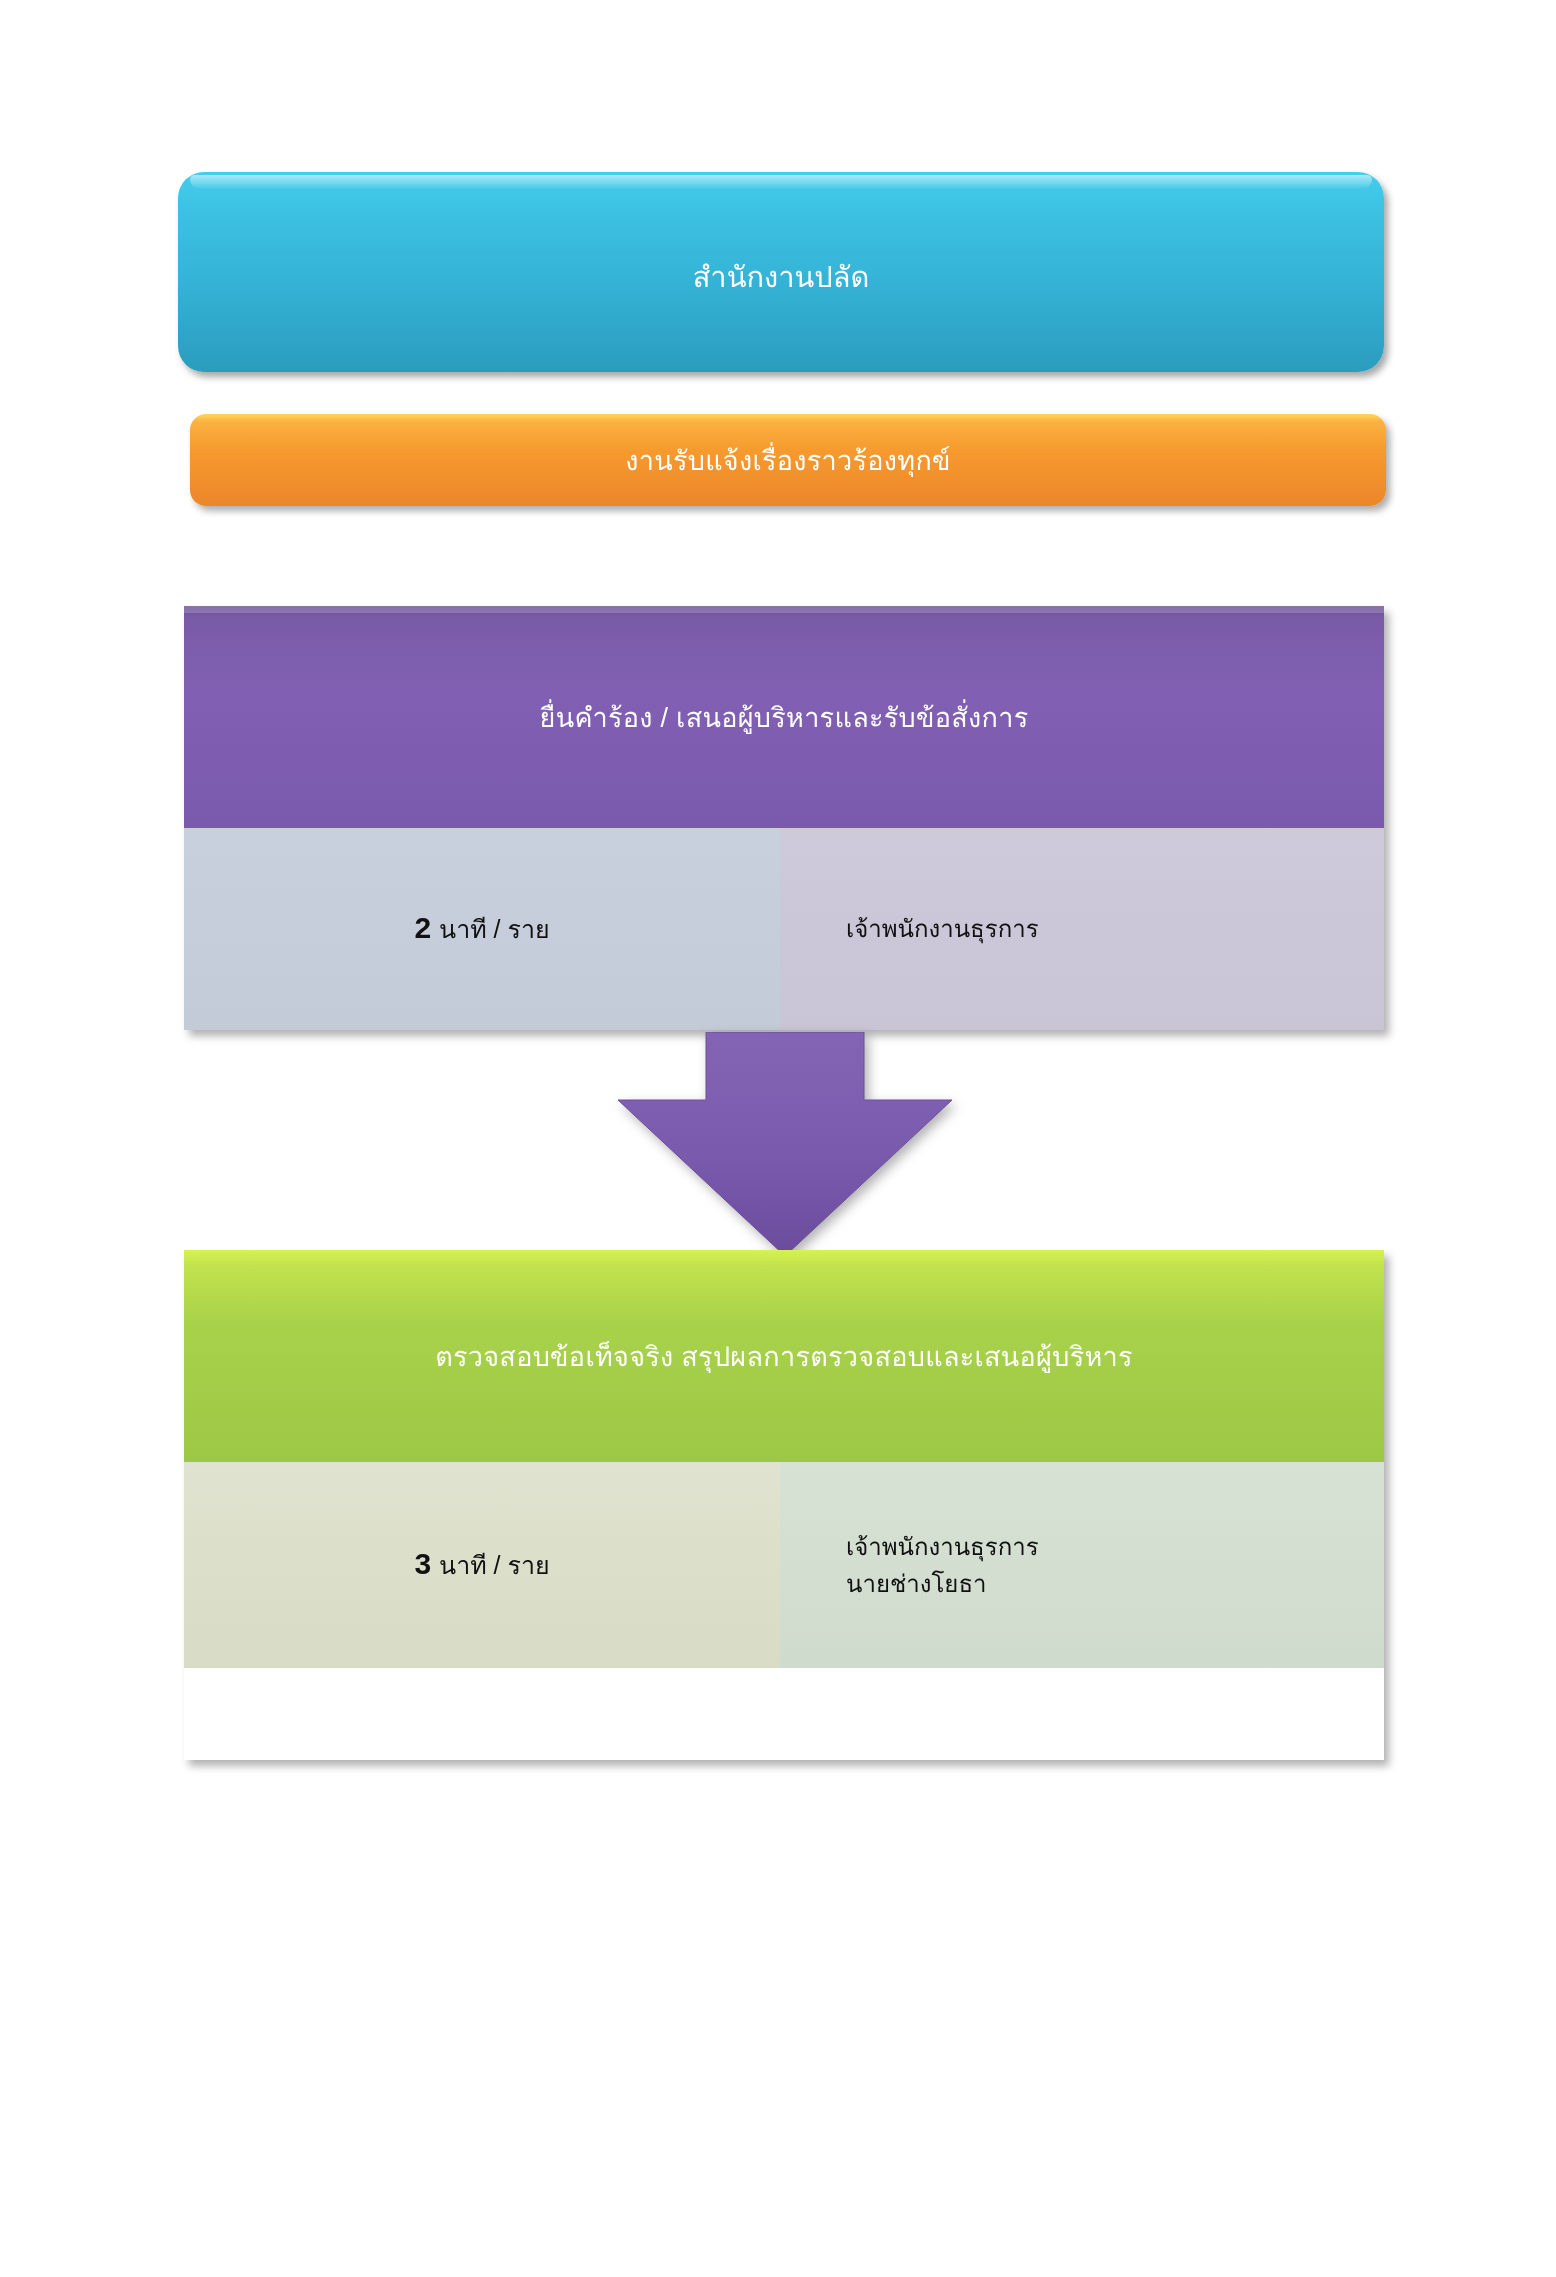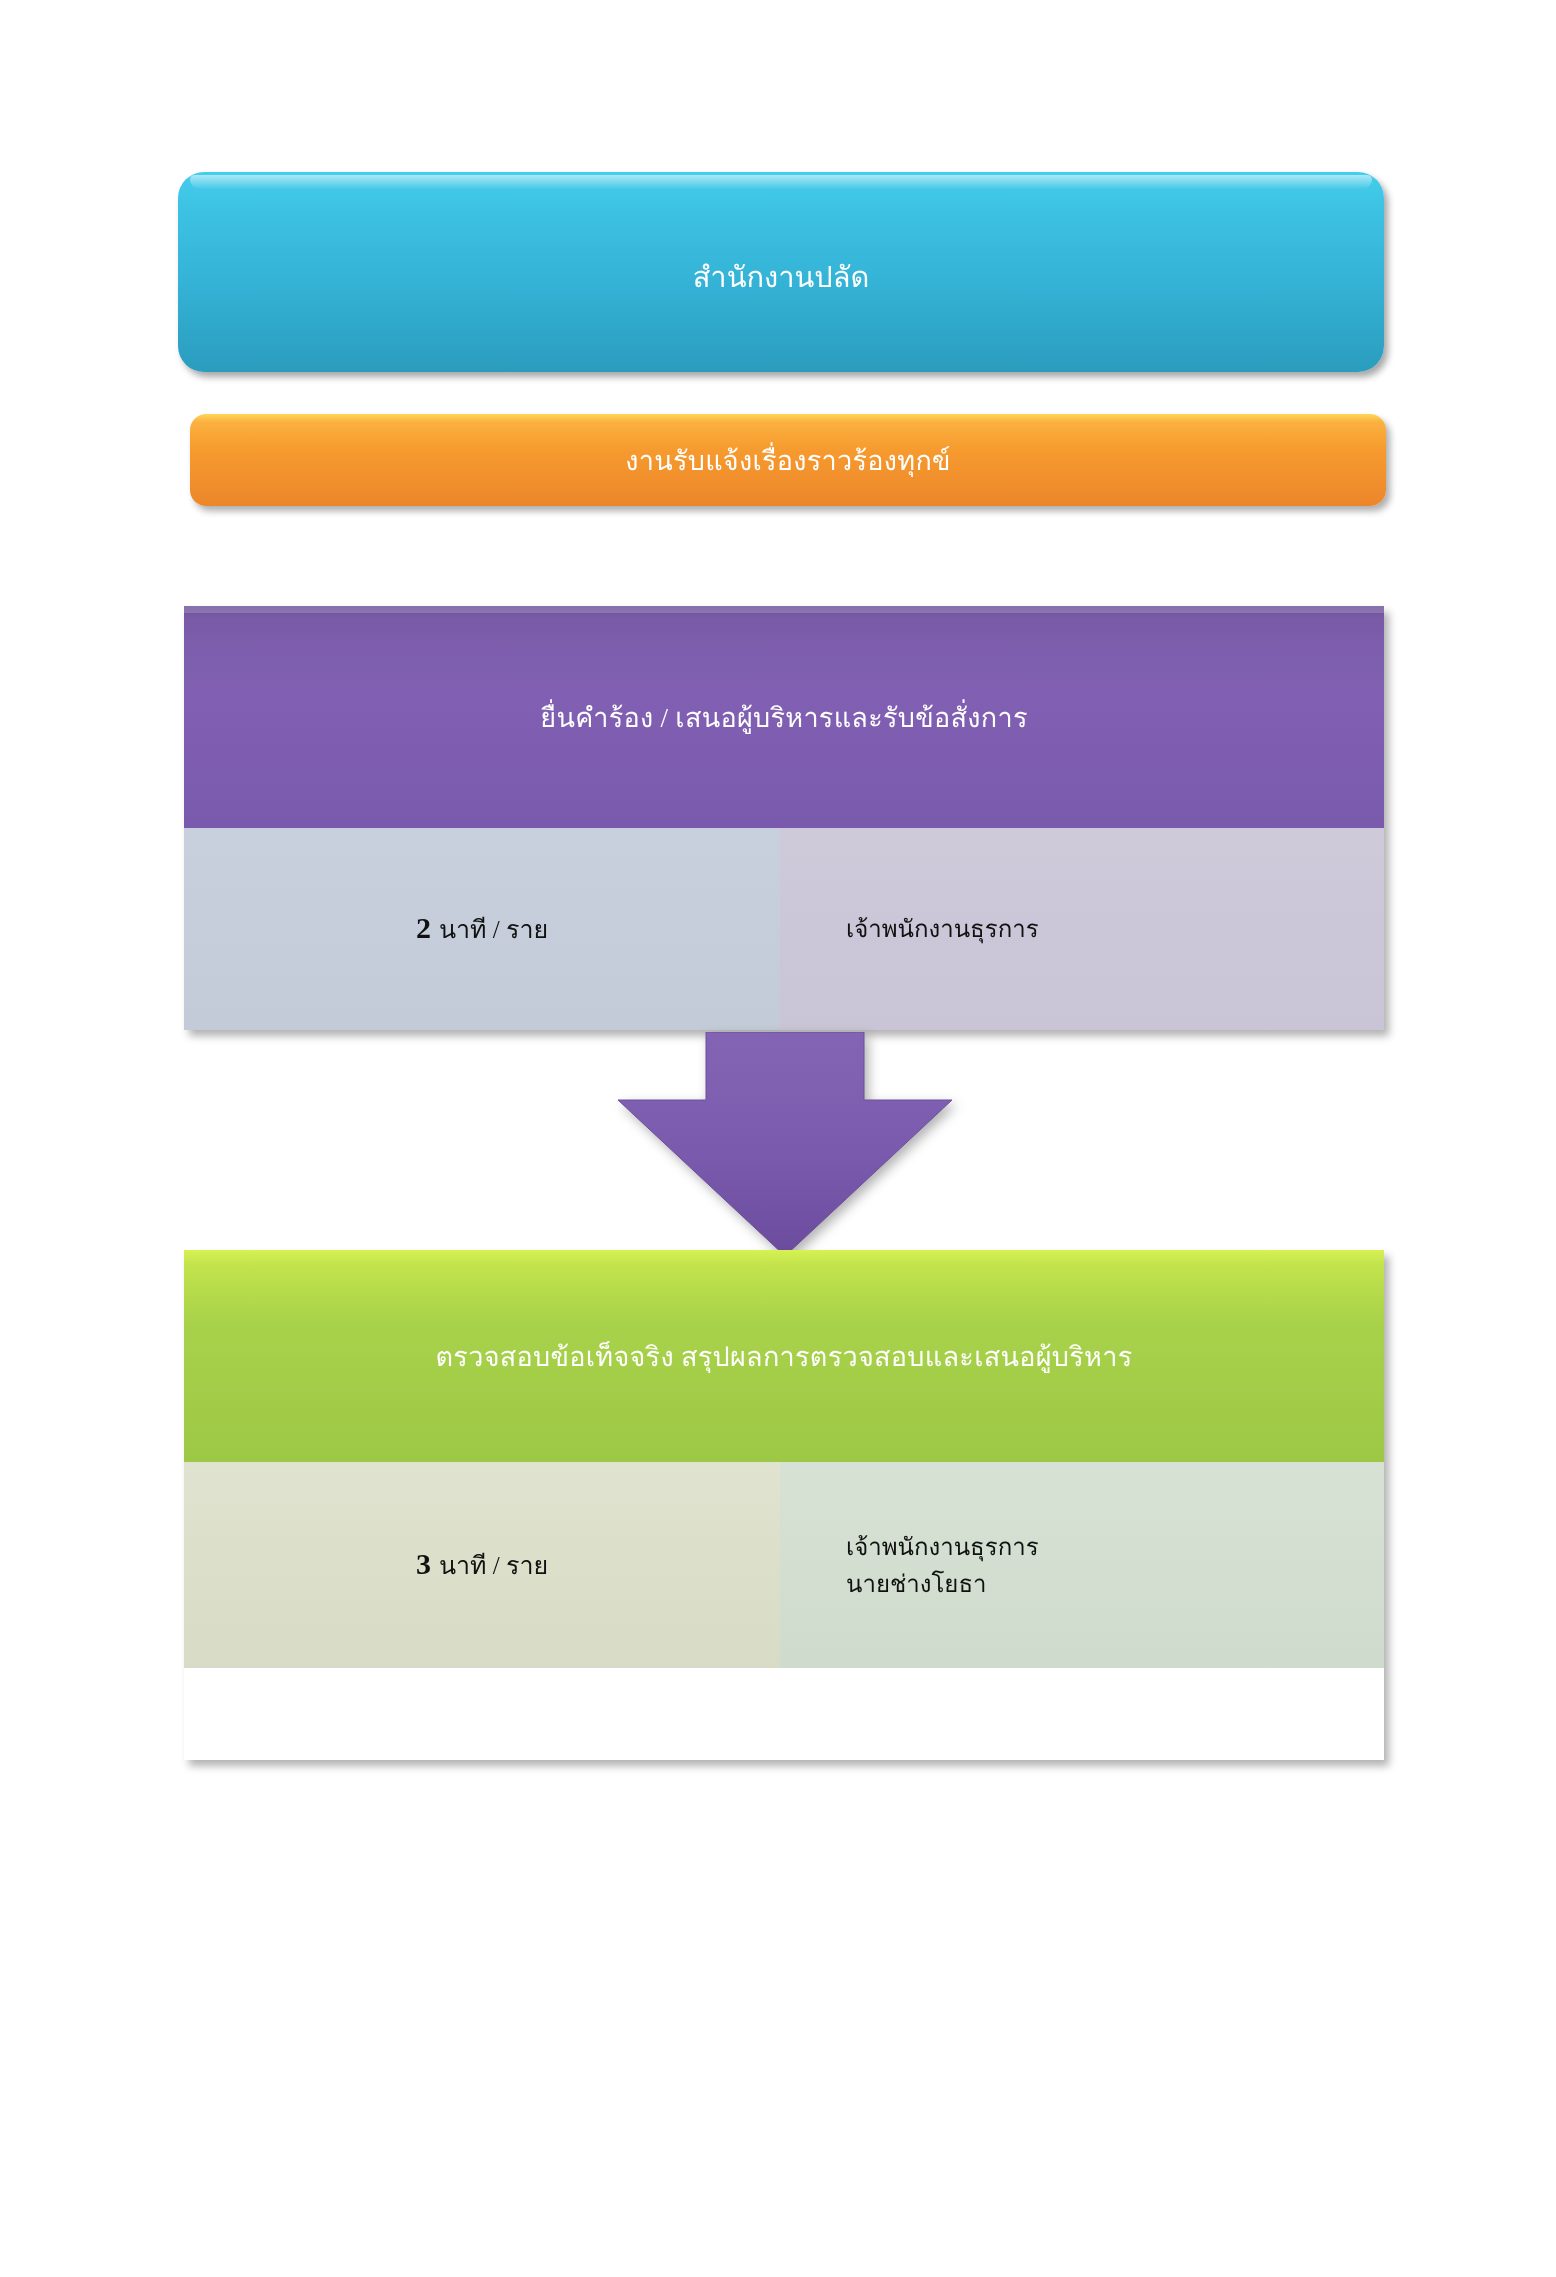--- a/index.html
+++ b/index.html
@@ -91,21 +91,20 @@
     position: absolute;
     box-shadow: 5px 6px 8px rgba(0,0,0,0.30);
   }
   .process-header {
     width: 100%;
     box-sizing: border-box;
     display: flex;
     align-items: center;
     justify-content: center;
     position: relative;
-    font-family: Liberation Serif, serif;
   }
   .process-header .label {
     color: #ffffff;
     font-size: 27px;
     text-align: center;
     padding: 0 36px;
     letter-spacing: 0.3px;
     z-index: 2;
   }
   .process-cells {
@@ -114,21 +113,20 @@
   }
   .cell {
     box-sizing: border-box;
     display: flex;
     flex-direction: column;
     justify-content: center;
   }
   .cell.left {
     align-items: center;
     text-align: center;
-    font-family: Liberation Serif, serif;
   }
   .cell.right {
     align-items: flex-start;
     padding-left: 66px;
   }
   .duration {
     color: #111111;
     font-size: 25px;
     white-space: nowrap;
   }

